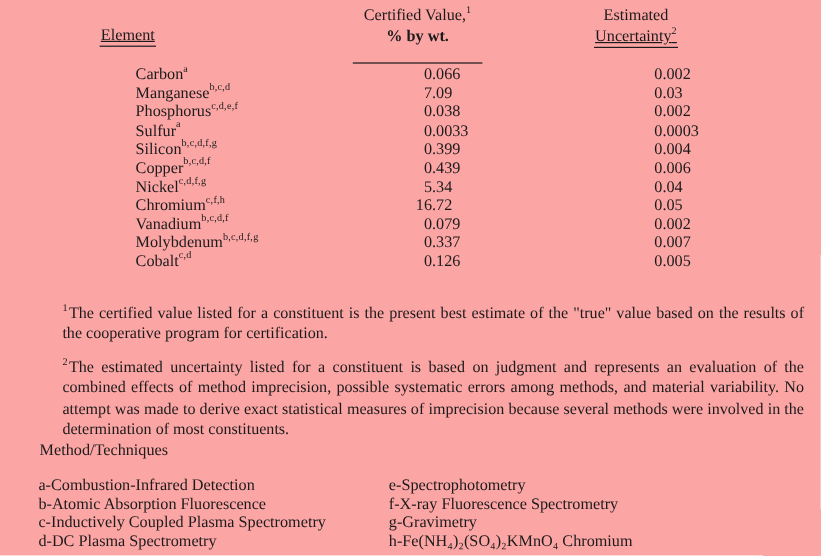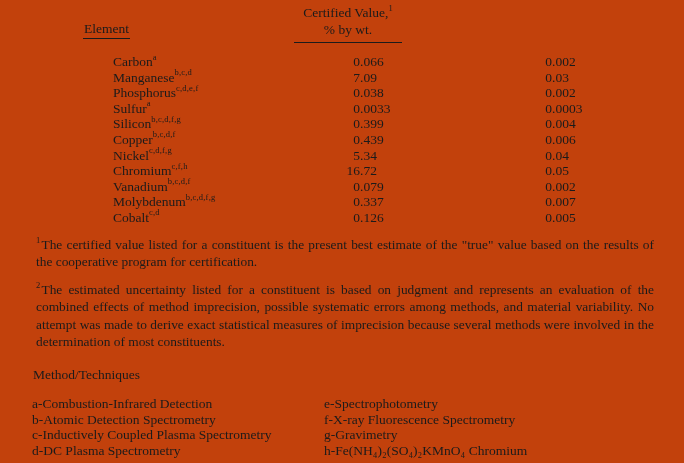--- a/index.html
+++ b/index.html
@@ -1,64 +1,66 @@
 <!DOCTYPE html>
 <html><head>
 <meta charset="utf-8">
 <style>
   html, body { margin: 0; padding: 0; background: #ffffff; }
   .page {
     position: relative;
     width: 684px;
     height: 463px;
-    background: #c2410c;
+    background: #fca5a5;
     color: #1b1b1b;
     font-family: "Liberation Serif", "DejaVu Serif", serif;
     font-size: 13.5px;
     overflow: hidden;
   }
   sup {
     font-size: 8.5px;
     line-height: 0;
     position: relative;
     top: -1px;
     letter-spacing: 0.2px;
   }
   
   .h-element { position: absolute; left: 83px; top: 21px; }
   .uline {
     border-bottom: 1.5px solid #1b1b1b;
     padding: 0 1px 2px 1px;
+    text-decoration: underline;
   }
   .h-certified {
     position: absolute; left: 268px; top: 4px;
     width: 160px; text-align: center; line-height: 17px;
   }
   .h-estimated {
     position: absolute; left: 450px; top: 4px;
     width: 160px; text-align: center; line-height: 17px;
   }
   .uline-wide {
     display: inline-block;
     min-width: 108px;
     border-bottom: 1.5px solid #1b1b1b;
-    padding-bottom: 4px;
+    padding-bottom: 14px;
+    font-weight: bold;
   }
   
   .tbody { position: absolute; left: 0; top: 54px; width: 684px; }
   .trow { position: relative; height: 15.6px; line-height: 15.6px; margin-left: 30px; }
   .cell-el  { position: absolute; left: 83px;  white-space: nowrap; }
   .cell-val { position: absolute; left: 297px; white-space: nowrap; }
   .cell-unc { position: absolute; left: 490px; white-space: nowrap; }
   .ip { display: inline-block; width: 33px; text-align: right; }
   .cell-unc .ip { width: 32px; }
   
   .footnote {
     position: absolute; left: 36px; width: 618px;
-    margin: 0; text-align: justify; line-height: 17.3px;
+    margin: 16px; text-align: justify; line-height: 17.3px;
     font-size: 13.4px;
   }
   .fn1 { top: 236px; }
   .fn2 { top: 281px; }
   .footnote sup { margin-right: 1px; }
   
   .methods-heading { position: absolute; left: 33px; top: 367px; }
   .methods { position: absolute; left: 32px; top: 396px; width: 640px; }
   .methods-col { position: absolute; top: 0; line-height: 15.5px; white-space: nowrap; }
   .methods-left  { left: 0; }
@@ -67,20 +69,24 @@
 </head>
 <body>
 
 <div class="page">
 
   <div class="h-certified">
     <div><span>Certified Value,</span><sup>1</sup></div>
     <div><span class="uline-wide">% by wt.</span></div>
   </div>
 
+  <div class="h-estimated">
+    <div>Estimated</div>
+    <div><span class="uline"><span>Uncertainty</span><sup>2</sup></span></div>
+  </div>
 
   <div class="h-element"><span class="uline">Element</span></div>
 
   <div class="tbody">
       <div class="trow">
         <span class="cell-el">Carbon<sup>a</sup></span>
         <span class="cell-val"><span class="ip">0</span><span class="fp">.066</span></span>
         <span class="cell-unc"><span class="ip">0</span><span class="fp">.002</span></span>
       </div>
       <div class="trow">
@@ -136,21 +142,21 @@
     </div>
 
   <p class="footnote fn1"><sup>1</sup><span>The certified value listed for a constituent is the present best estimate of the "true" value based on the results of the cooperative program for certification.</span></p>
 
   <p class="footnote fn2"><sup>2</sup><span>The estimated uncertainty listed for a constituent is based on judgment and represents an evaluation of the combined effects of method imprecision, possible systematic errors among methods, and material variability. No attempt was made to derive exact statistical measures of imprecision because several methods were involved in the determination of most constituents.</span></p>
 
   <div class="methods-heading">Method/Techniques</div>
   <div class="methods">
     <div class="methods-col methods-left">
         <div class="method-item">a-Combustion-Infrared Detection</div>
-        <div class="method-item">b-Atomic Detection Spectrometry</div>
+        <div class="method-item">b-Atomic Absorption Fluorescence</div>
         <div class="method-item">c-Inductively Coupled Plasma Spectrometry</div>
         <div class="method-item">d-DC Plasma Spectrometry</div>
       </div>
     <div class="methods-col methods-right">
         <div class="method-item">e-Spectrophotometry</div>
         <div class="method-item">f-X-ray Fluorescence Spectrometry</div>
         <div class="method-item">g-Gravimetry</div>
         <div class="method-item">h-Fe(NH₄)₂(SO₄)₂KMnO₄ Chromium</div>
       </div>
   </div>

